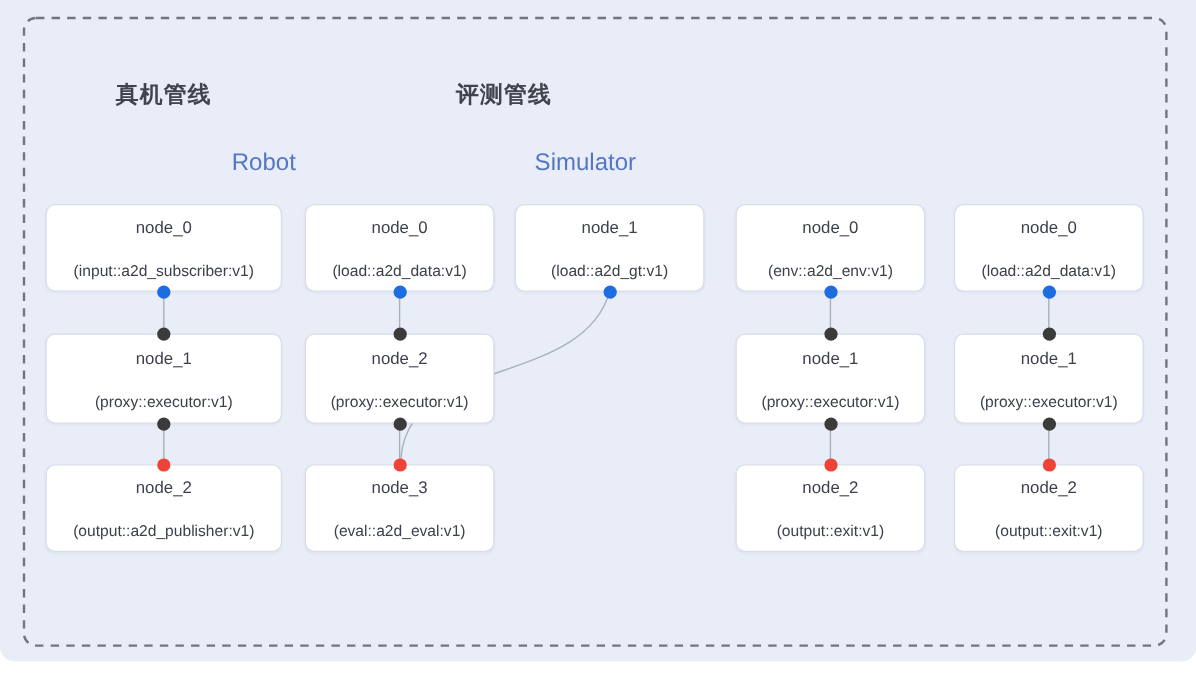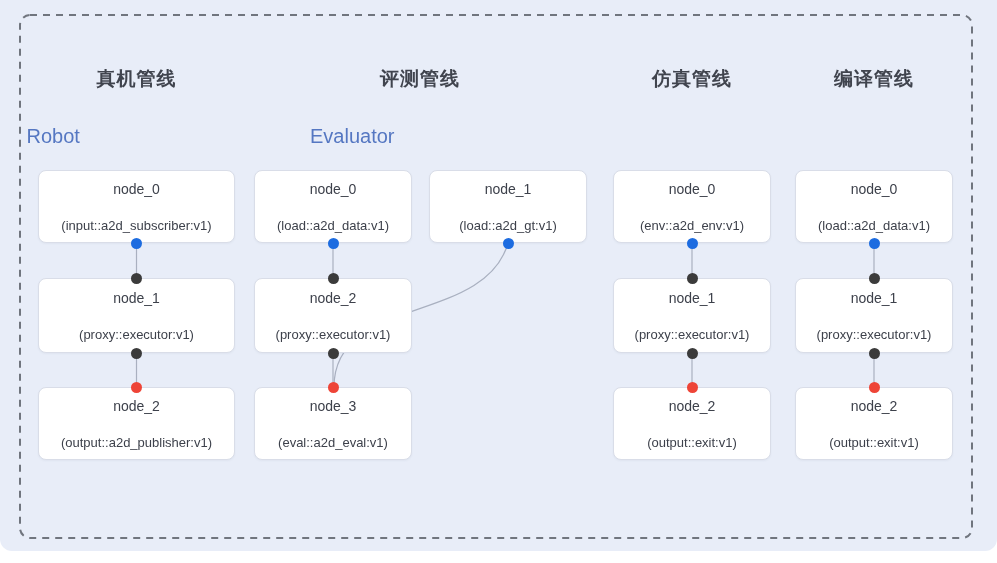--- a/index.html
+++ b/index.html
@@ -37,21 +37,21 @@
     font-size: 19px;
     font-weight: 600;
     color: #40444e;
     letter-spacing: 1px;
     z-index: 2;
     top: 66px;
   }
   .title-en {
     position: absolute;
     width: 220px;
-    text-align: left;
+    text-align: right;
     font-size: 20px;
     font-weight: 400;
     color: #5577c2;
     z-index: 2;
     top: 125px;
   }
   .node-box {
     position: absolute;
     box-sizing: border-box;
     background: #ffffff;
@@ -107,23 +107,21 @@
     <path d="M692 243 L692 278" fill="none" stroke="#a9b0c0" stroke-width="1.2"></path>
     <path d="M692 353 L692 387" fill="none" stroke="#a9b0c0" stroke-width="1.2"></path>
 
     <path d="M874 243 L874 278" fill="none" stroke="#a9b0c0" stroke-width="1.2"></path>
     <path d="M874 353 L874 387" fill="none" stroke="#a9b0c0" stroke-width="1.2"></path>
   </svg>
 
   <div class="title-zh" style="left:26.5px">真机管线</div>
   <div class="title-en" style="left:26.5px">Robot</div>
   <div class="title-zh" style="left:310px">评测管线</div>
-  <div class="title-en" style="left:310px">Evaluator</div>
-  <div class="title-zh" style="left:582px">仿真管线</div>
-  <div class="title-zh" style="left:764px">编译管线</div>
+  <div class="title-en" style="left:310px">Simulator</div>
 
   <div class="node-box" style="left:38px;top:170px;width:197px;height:73px">
     <span class="node-name">node_0</span>
     <span class="node-type">(input::a2d_subscriber:v1)</span>
   </div>
   <div class="node-box" style="left:38px;top:278px;width:197px;height:75px">
     <span class="node-name">node_1</span>
     <span class="node-type">(proxy::executor:v1)</span>
   </div>
   <div class="node-box" style="left:38px;top:387px;width:197px;height:73px">

